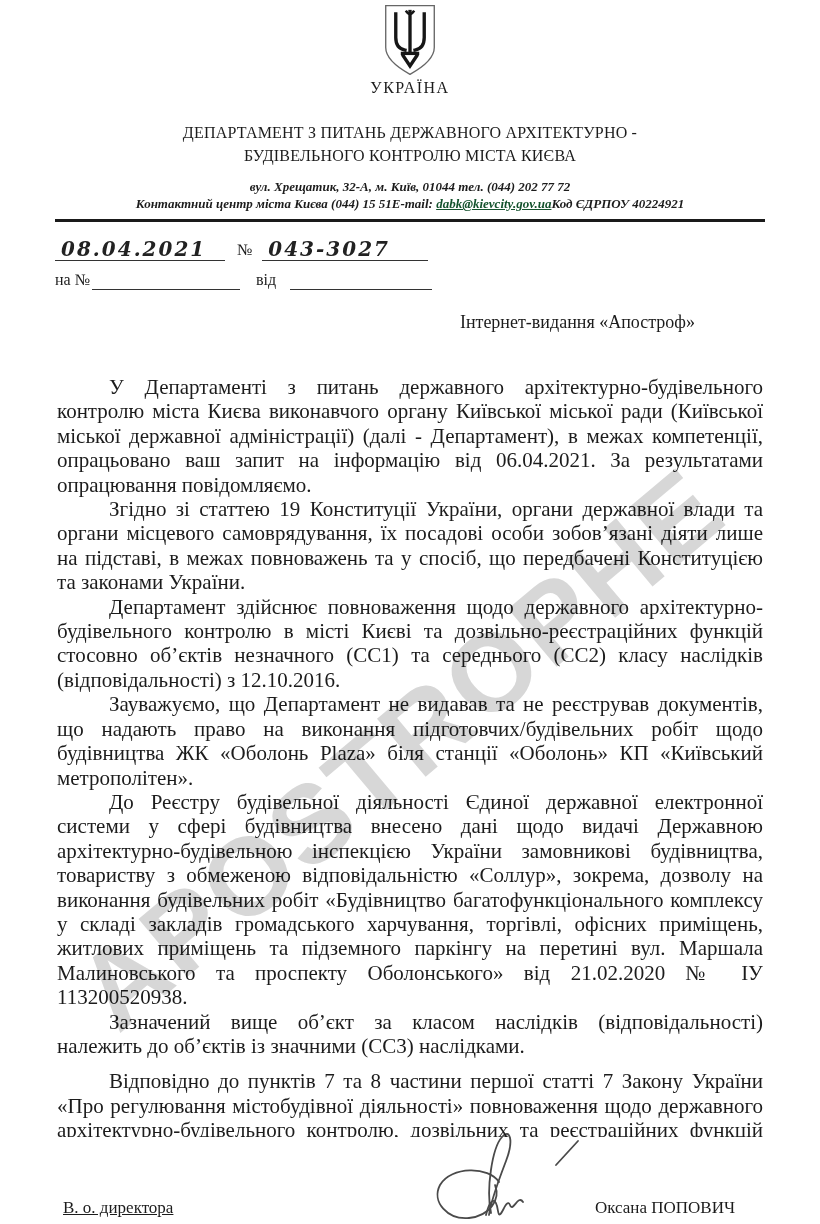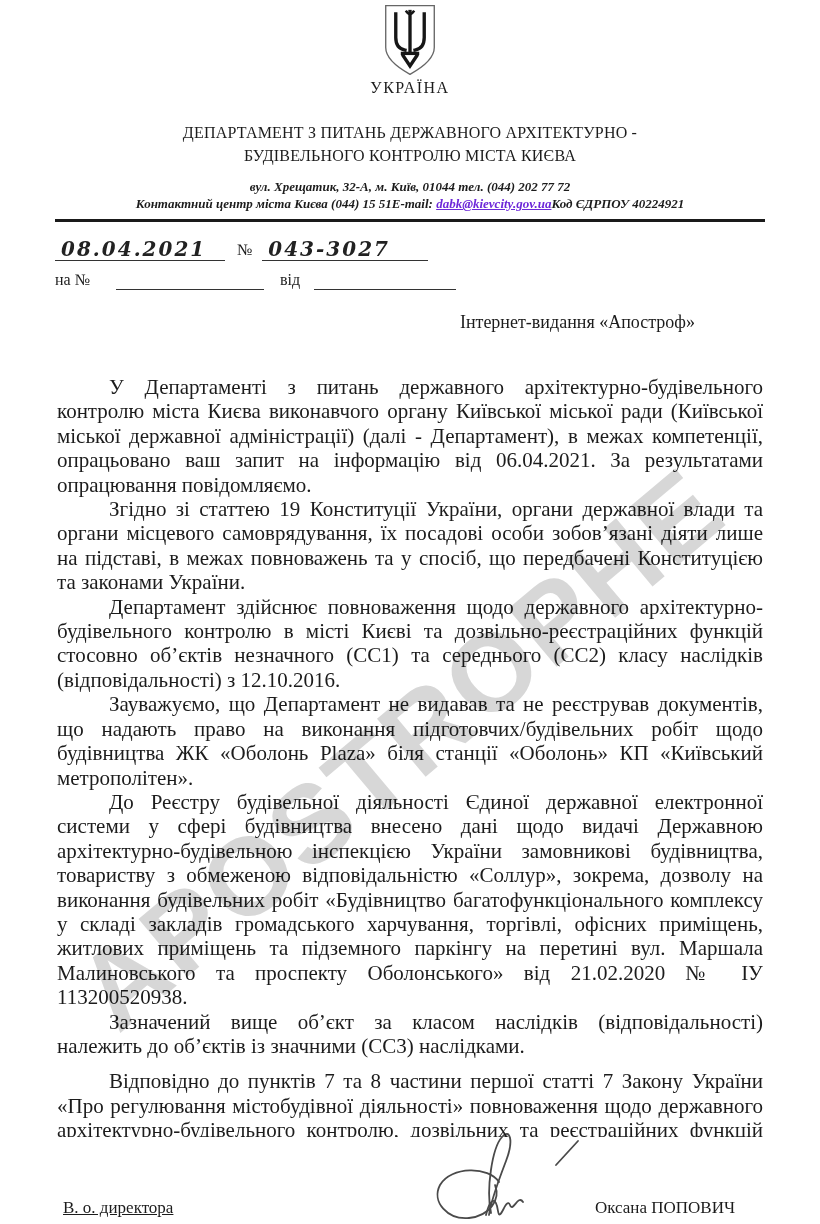--- a/index.html
+++ b/index.html
@@ -29,42 +29,42 @@
     z-index:5;
     pointer-events:none;
   }
   
   .letterhead{text-align:center;padding-top:4px;}
   .emblem{display:block;margin:0 auto 3px auto;}
   .country{font-size:16px;letter-spacing:1.5px;}
   .authority{margin-top:15px;font-size:15.5px;line-height:20px;}
   .department{margin-top:24px;font-size:16px;font-weight:400;line-height:23px;letter-spacing:.2px;}
   .address-block{margin-top:11px;font-style:italic;font-size:13px;line-height:17px;font-weight:bold;}
-  .email-link{color:#6d28d9;text-decoration:underline;}
+  .email-link{color:#14532d;text-decoration:underline;}
   .rule{margin:7px 55px 0 55px;border-top:3px solid #1a1a1a;height:0;}
   
   .ref{margin:10px 55px 0 55px;font-size:16px;}
   .ref-row{display:flex;align-items:flex-end;height:29px;}
   .seg{display:inline-block;border-bottom:1.5px solid #333;text-align:left;}
   .hw{
     font-family:"DejaVu Serif",serif;
     font-style:italic;font-weight:700;
     font-size:20px;color:#222;
     letter-spacing:2px;
     transform:rotate(-1.5deg);
     transform-origin:left bottom;
     padding-left:6px;
     line-height:22px;
   }
   .seg-date{width:170px;}
   .seg-num{width:166px;}
   .seg-blank1{width:148px;}
   .seg-blank2{width:142px;}
   .no-label{margin:0 10px 0 12px;line-height:22px;}
-  .na-label{line-height:20px;margin-right:26px;}
+  .na-label{line-height:20px;margin-right:2px;}
   .vid-label{line-height:20px;margin:0 14px 0 16px;}
   
   .addressee{margin:22px 55px 0 55px;text-align:right;padding-right:70px;font-size:18px;}
   
   .body{
     margin:42px 57px 0 57px;
     max-height:762px;overflow:hidden;
     text-align:justify;
     font-size:21px;line-height:24.4px;
     position:relative;z-index:2;

